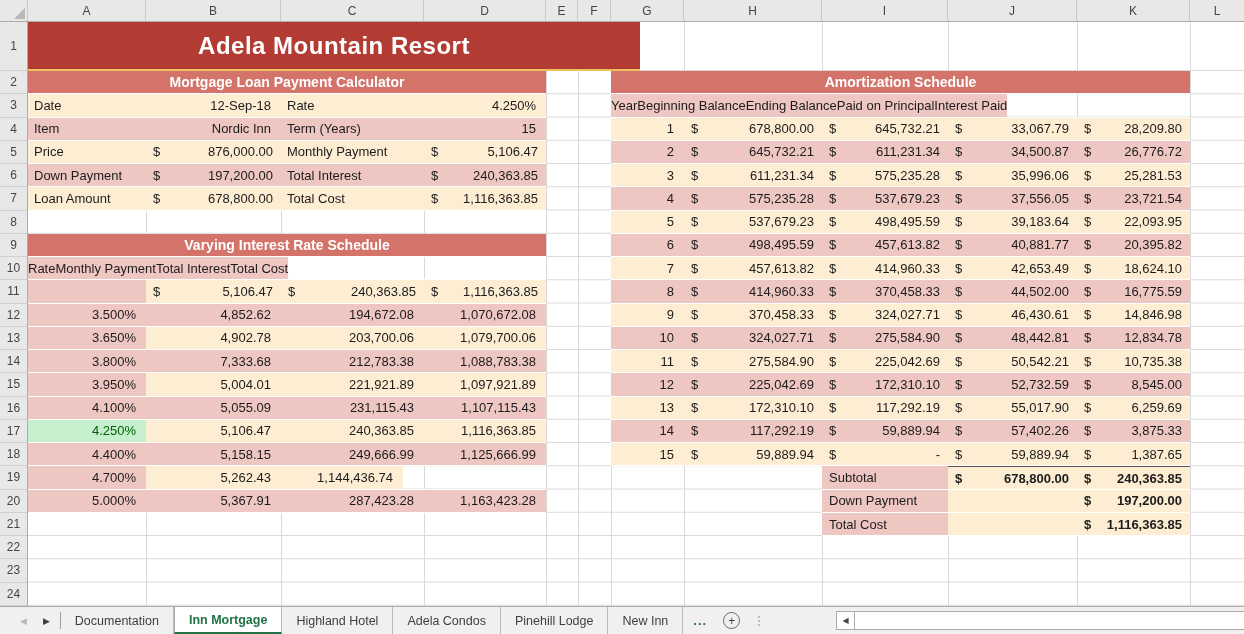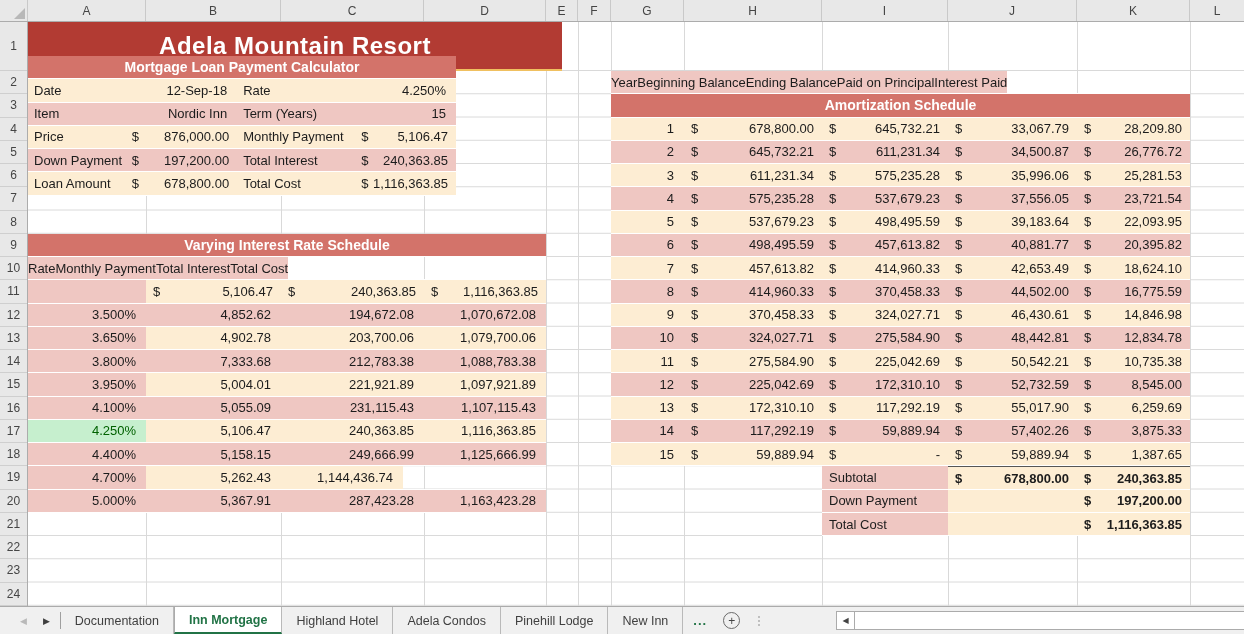--- a/index.html
+++ b/index.html
@@ -45,24 +45,24 @@
   .rt{justify-content:flex-end;padding-right:10px}
   .acc{justify-content:space-between;padding:0 8px 0 7px}
   .acc .cur{font-size:13px}
   .bold{font-weight:700}
 
   
   .cA{width:118px}.cB{width:135px}.cC{width:143px}.cD{width:122px}
   
   .cG{width:73px}.cH{width:138px}.cI{width:126px}.cJ{width:129px}.cK{width:113px}
 
-  .title{left:0;top:0;width:534px;height:49px;background:var(--titleRed);border-bottom:2px solid var(--gold);
+  .title{left:0;top:0;width:612px;height:49px;background:var(--titleRed);border-bottom:2px solid var(--gold);
     display:flex;align-items:center;justify-content:center;color:#fff;font-size:24px;font-weight:700;letter-spacing:.5px}
   .bandrow{background:var(--band);color:#fff;font-weight:700;font-size:14px;justify-content:center;width:100%}
-  .calc{left:0;top:34px;width:428px}
+  .calc{left:0;top:49px;width:518px}
   .vtab{left:0;top:211.82px;width:518px}
   .amort{left:583px;top:49px;width:579px}
   .asum{left:794px;top:444.42px;width:368px}
   .hdrrow .cell{background:var(--pink);justify-content:center}
 
   
   .calc .drow:nth-of-type(odd) .cell{background:var(--pink)}
   .calc .drow:nth-of-type(even) .cell{background:var(--cream)}
 
   
@@ -300,31 +300,31 @@
           <div class="row">
           <span class="cell cA rt">5.000%</span>
           <span class="cell cB rt">5,367.91</span>
           <span class="cell cC rt">287,423.28</span>
           <span class="cell cD rt">1,163,423.28</span>
         </div>
         </div>
     </div>
 
     <div class="block amort">
+      <div class="row">
+        <span class="cell bandrow">Amortization Schedule</span>
+      </div>
       <div class="row hdrrow">
 
       <span class="cell ah">Year</span>
           <span class="cell ah">Beginning Balance</span>
           <span class="cell ah">Ending Balance</span>
           <span class="cell ah">Paid on Principal</span>
           <span class="cell ah">Interest Paid</span>
         </div>
-      <div class="row">
-        <span class="cell bandrow">Amortization Schedule</span>
-      </div>
       <div class="arows">
 
       <div class="row">
           <span class="cell cG rt">1</span>
           <span class="cell cH acc">
               <span class="cur">$</span>
               <span>678,800.00</span>
             </span>
           <span class="cell cI acc">
               <span class="cur">$</span>

